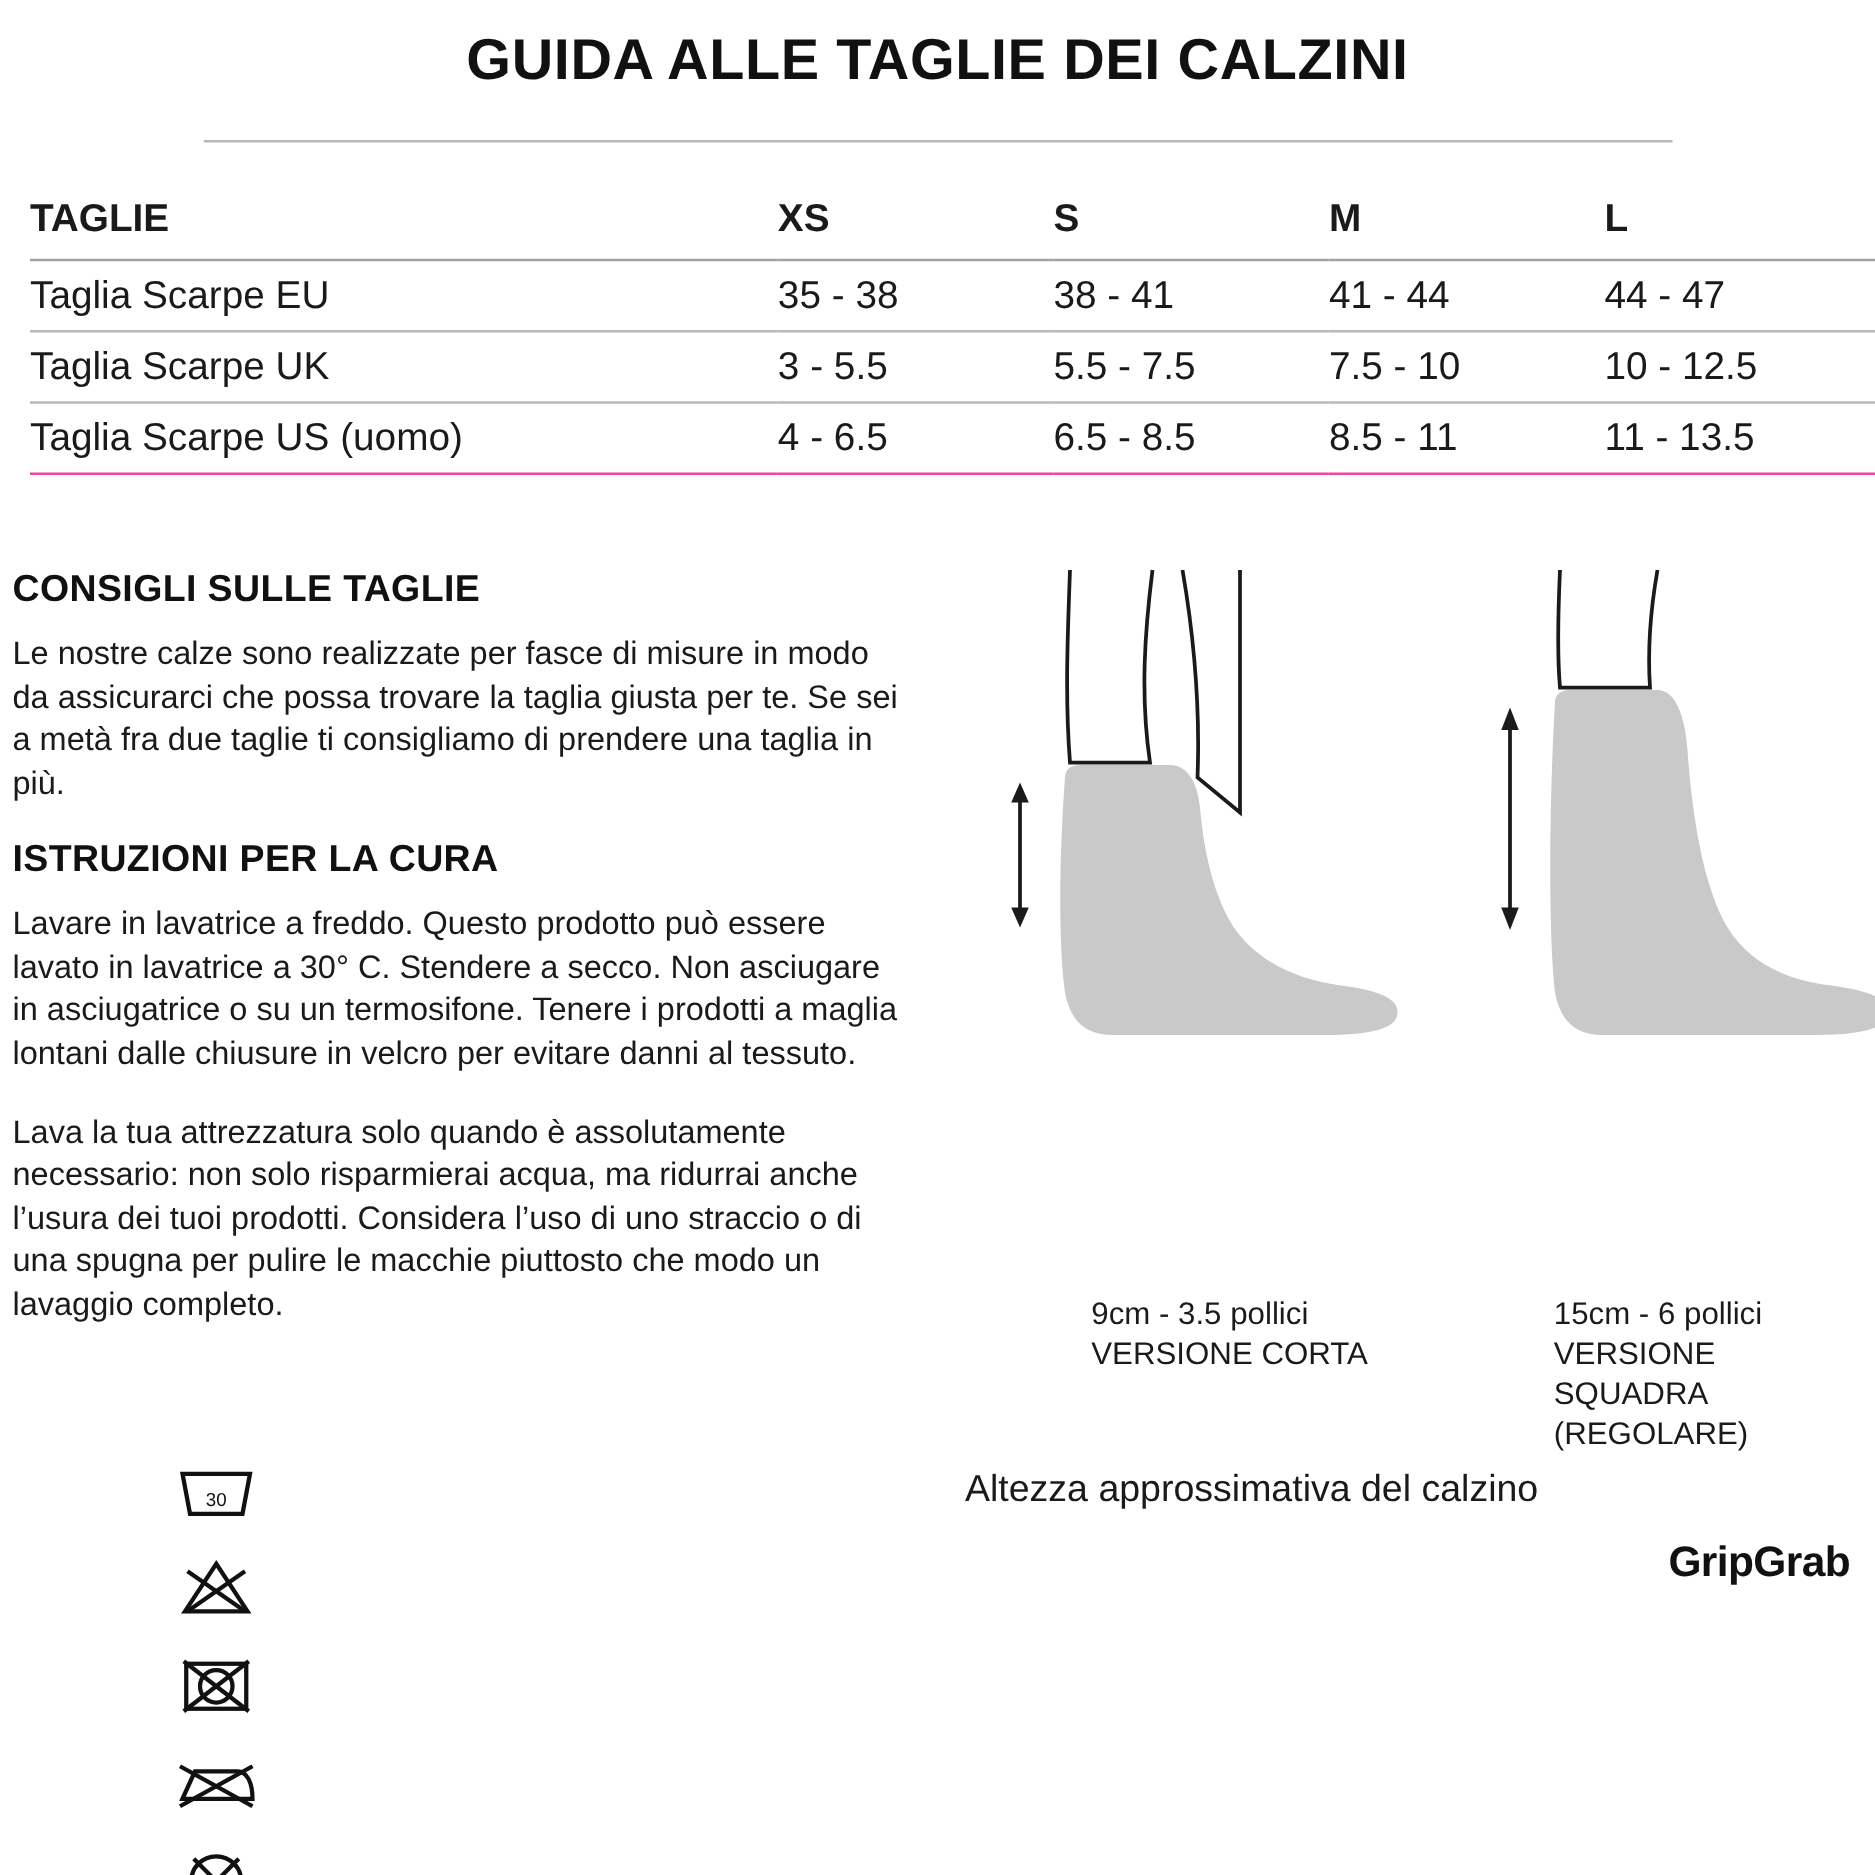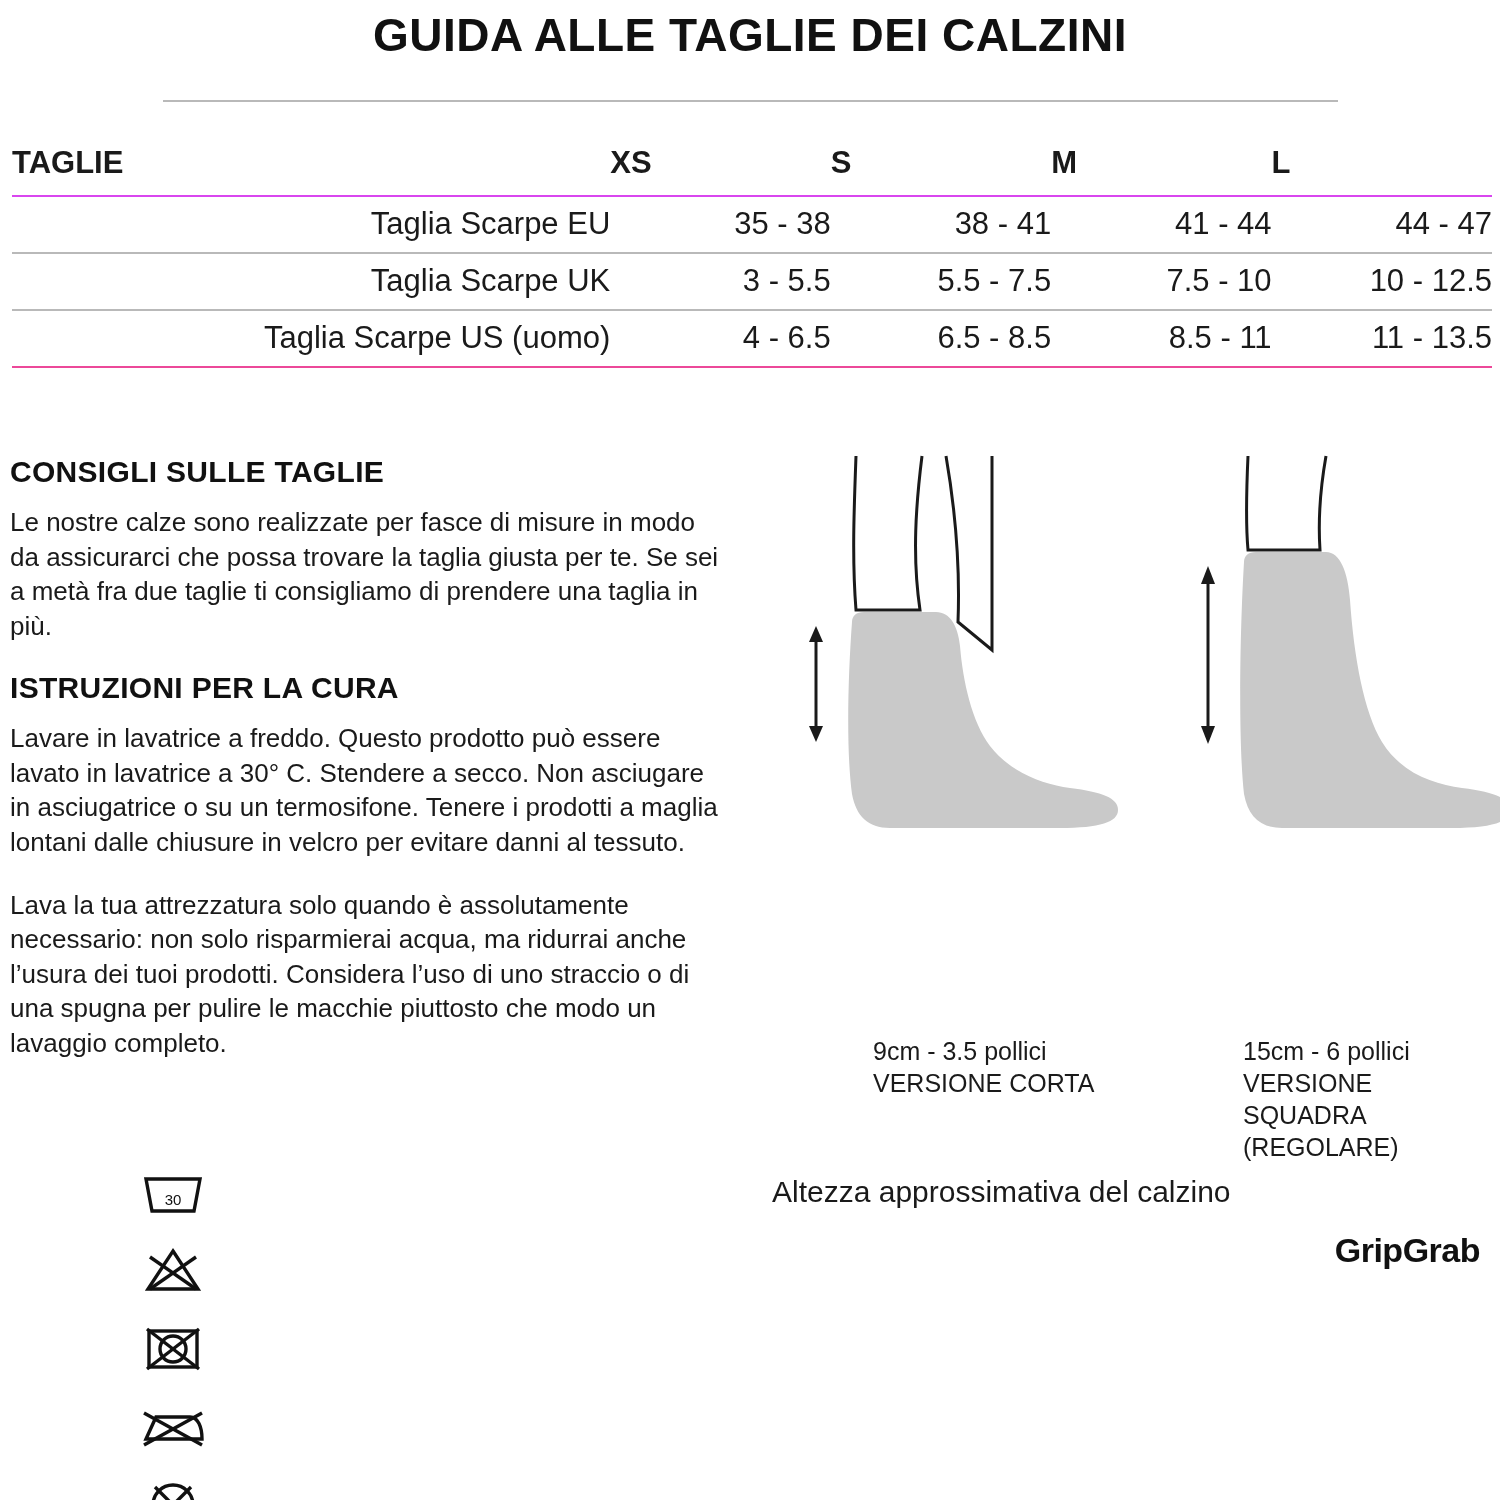--- a/index.html
+++ b/index.html
@@ -7,21 +7,21 @@
     margin: 0; padding: 0;
     width: 1500px; height: 1500px;
     background: #ffffff;
     font-family: "Liberation Sans", sans-serif;
     color: #1a1a1a;
     overflow: hidden;
   }
   .page {
     position: relative;
     width: 1500px; height: 1288px;
-    padding: 0;
+    padding: 12px;
     border-radius: 27px;
   }
 
   
   .title {
     text-align: center;
     font-size: 46px;
     font-weight: bold;
     letter-spacing: 0.5px;
     padding-top: 8px;
@@ -47,26 +47,25 @@
   table.sizes th, table.sizes td {
     padding: 9px 0 10px 0;
     font-size: 31px;
     font-weight: normal;
     text-align: left;
     color: #1a1a1a;
   }
   table.sizes thead th {
     font-weight: bold;
     font-size: 31px;
-    border-bottom: 2px solid #d946ef;
+    border-bottom: 2px solid #a3a3a3;
     padding-bottom: 14px;
   }
   table.sizes tbody td {
     border-bottom: 2px solid #b9b9b9;
-    text-align: right;
   }
   table.sizes tbody tr:last-child td {
     border-bottom: 2px solid #ec4899;
   }
   .col-label { width: 570px; }
   .col-v { width: 210px; }
   .cell-center { text-align: center; margin-top: 33px; }
   .hdr-center { text-align: center; }
 
   

